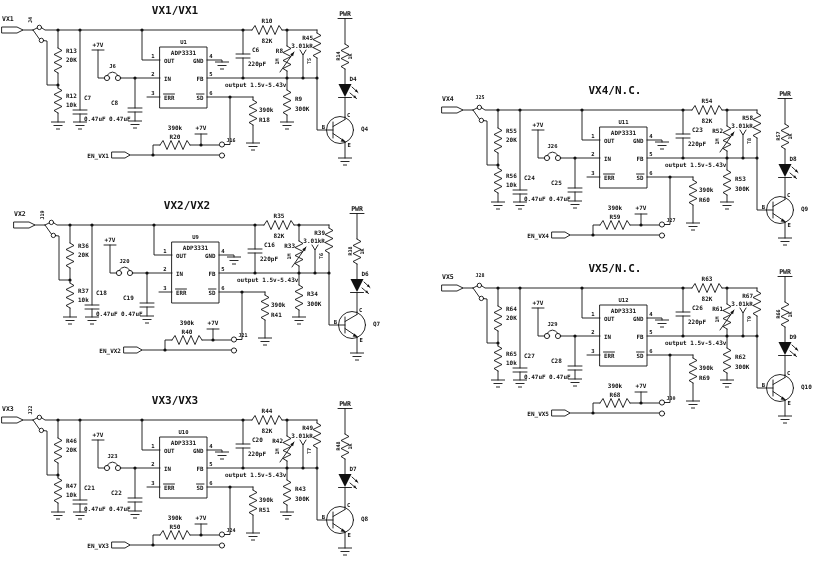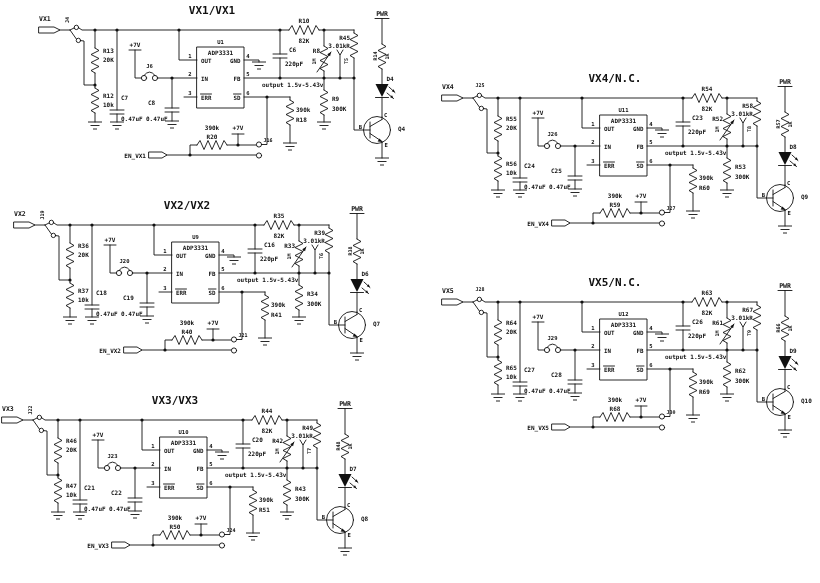--- a/index.html
+++ b/index.html
@@ -6,21 +6,21 @@
   #canvas{position:relative;width:820px;height:583px;background:#ffffff;overflow:hidden;
           font-family:"DejaVu Sans Mono", monospace;}
   .block{position:absolute;width:380px;height:195px;}
   .block svg{display:block;}
   text{font-family:"DejaVu Sans Mono", monospace;font-weight:bold;fill:#111;}
 </style>
 </head>
 <body>
 
 <div id="canvas">
-    <div class="block" style="left: 0px; top: 0px; margin-left: 37px;">
+    <div class="block" style="left: 0px; top: 0px;">
     <svg viewBox="0 0 380 195" width="380" height="195">
 
       <g stroke="#111" stroke-width="0.9" fill="none" stroke-linecap="round" stroke-linejoin="round">
         <path d="M2,27 h15 l6,3 l-6,3 h-15 z"></path>
         <path d="M23,30 h10 M33,30 l4.2,-2.1 M33,30 l6.2,8.8"></path>
         <circle cx="39.4" cy="27.4" r="2.2"></circle>
         <circle cx="41.4" cy="40.4" r="2.2"></circle>
         <path d="M41.6,27.8 L45,30 H252 M282,30 H317"></path>
         <path d="M43.6,40.6 L47,41 V85 H58"></path>
         <path d="M58,30 V48"></path>
@@ -477,21 +477,21 @@
         <text font-size="5" text-anchor="middle" transform="rotate(-90 339.5 56)" x="339.5" y="56">R48</text>
         <text font-size="5" text-anchor="middle" transform="rotate(-90 351.5 56.5)" x="351.5" y="56.5">1K</text>
         <text x="349.5" y="80.5" font-size="6">D7</text>
         <text x="347" y="116.5" font-size="5.5">C</text>
         <text x="325" y="128.5" font-size="5.5" text-anchor="end">B</text>
         <text x="347.5" y="146.5" font-size="5.5">E</text>
         <text x="361" y="130.5" font-size="6">Q8</text>
       </g>
     </svg>
   </div>
-    <div class="block" style="left: 440px; top: 68px;">
+    <div class="block" style="left: 440px; top: 80px;">
     <svg viewBox="0 0 380 195" width="380" height="195">
 
       <g stroke="#111" stroke-width="0.9" fill="none" stroke-linecap="round" stroke-linejoin="round">
         <path d="M2,27 h15 l6,3 l-6,3 h-15 z"></path>
         <path d="M23,30 h10 M33,30 l4.2,-2.1 M33,30 l6.2,8.8"></path>
         <circle cx="39.4" cy="27.4" r="2.2"></circle>
         <circle cx="41.4" cy="40.4" r="2.2"></circle>
         <path d="M41.6,27.8 L45,30 H252 M282,30 H317"></path>
         <path d="M43.6,40.6 L47,41 V85 H58"></path>
         <path d="M58,30 V48"></path>
@@ -634,21 +634,21 @@
         <text font-size="5" text-anchor="middle" transform="rotate(-90 339.5 56)" x="339.5" y="56">R57</text>
         <text font-size="5" text-anchor="middle" transform="rotate(-90 351.5 56.5)" x="351.5" y="56.5">1K</text>
         <text x="349.5" y="80.5" font-size="6">D8</text>
         <text x="347" y="116.5" font-size="5.5">C</text>
         <text x="325" y="128.5" font-size="5.5" text-anchor="end">B</text>
         <text x="347.5" y="146.5" font-size="5.5">E</text>
         <text x="361" y="130.5" font-size="6">Q9</text>
       </g>
     </svg>
   </div>
-    <div class="block" style="left: 440px; top: 272px;">
+    <div class="block" style="left: 440px; top: 258px;">
     <svg viewBox="0 0 380 195" width="380" height="195">
 
       <g stroke="#111" stroke-width="0.9" fill="none" stroke-linecap="round" stroke-linejoin="round">
         <path d="M2,27 h15 l6,3 l-6,3 h-15 z"></path>
         <path d="M23,30 h10 M33,30 l4.2,-2.1 M33,30 l6.2,8.8"></path>
         <circle cx="39.4" cy="27.4" r="2.2"></circle>
         <circle cx="41.4" cy="40.4" r="2.2"></circle>
         <path d="M41.6,27.8 L45,30 H252 M282,30 H317"></path>
         <path d="M43.6,40.6 L47,41 V85 H58"></path>
         <path d="M58,30 V48"></path>

